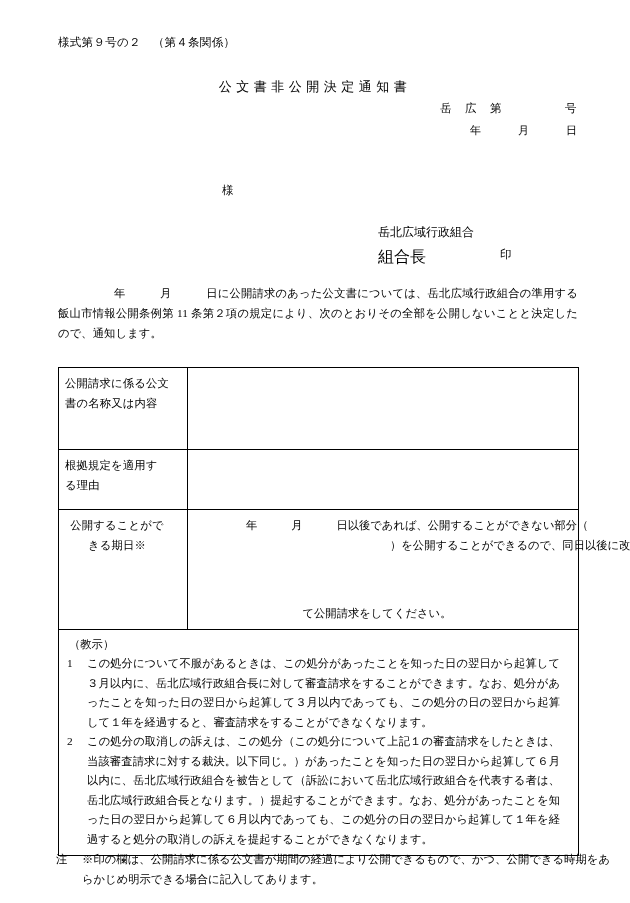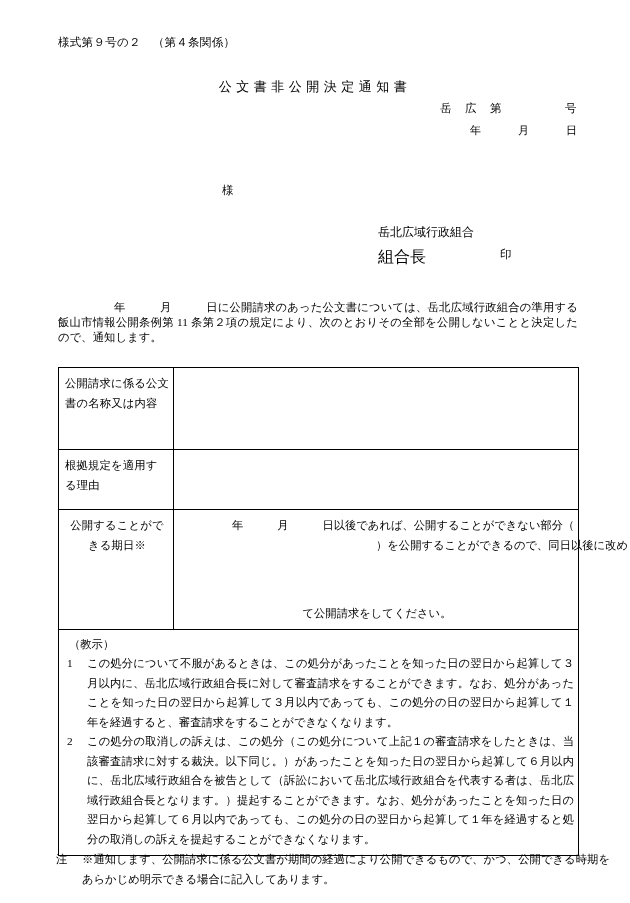--- a/index.html
+++ b/index.html
@@ -90,44 +90,44 @@
     position: absolute;
     left: 500px;
     top: 247px;
     font-size: 11.5px;
   }
 
   
   .body-para {
     position: absolute;
     left: 58px;
-    top: 300px;
+    top: 283px;
     width: 520px;
     font-size: 11.3px;
-    line-height: 15px;
+    line-height: 20px;
     text-align: justify;
     text-indent: 56px;
     letter-spacing: 0.1px;
   }
 
   
   .form-table {
     position: absolute;
     left: 58px;
     top: 367px;
     width: 521px;
     border-collapse: collapse;
     table-layout: fixed;
   }
   .form-table td {
     border: 1px solid #000000;
     vertical-align: top;
     font-size: 11.3px;
     line-height: 20px;
-    padding: 5px 4px 6px 6px;
+    padding: 5px 18px 6px 6px;
   }
   .label-cell {
     width: 104px;
     letter-spacing: 0.2px;
   }
   .value-cell {
     width: auto;
   }
   .r1 .label-cell, .r1 .value-cell { height: 70px; }
   .r2 .label-cell, .r2 .value-cell { height: 32px; }
@@ -236,15 +236,15 @@
       <tr>
         <td class="notice-cell" colspan="2">
           <div class="notice-heading">（教示）</div>
           <div class="notice-item"><span class="num">1</span><span>この処分について不服があるときは、この処分があったことを知った日の翌日から起算して３月以内に、岳北広域行政組合長に対して審査請求をすることができます。なお、処分があったことを知った日の翌日から起算して３月以内であっても、この処分の日の翌日から起算して１年を経過すると、審査請求をすることができなくなります。</span></div>
           <div class="notice-item"><span class="num">2</span><span>この処分の取消しの訴えは、この処分（この処分について上記１の審査請求をしたときは、当該審査請求に対する裁決。以下同じ。）があったことを知った日の翌日から起算して６月以内に、岳北広域行政組合を被告として（訴訟において岳北広域行政組合を代表する者は、岳北広域行政組合長となります。）提起することができます。なお、処分があったことを知った日の翌日から起算して６月以内であっても、この処分の日の翌日から起算して１年を経過すると処分の取消しの訴えを提起することができなくなります。</span></div>
         </td>
       </tr>
     </tbody>
   </table>
 
-  <div class="footnote"><span class="marker">注</span><span>※通知します、公開請求に係る公文書が期間の経過により公開できるもので、かつ、公開できる時期をあらかじめ明示できる場合に記入してあります。</span></div>
+  <div class="footnote"><span class="marker">注</span><span>※印の欄は、公開請求に係る公文書が期間の経過により公開できるもので、かつ、公開できる時期をあらかじめ明示できる場合に記入してあります。</span></div>
 
 </div>
 
 </body></html>

